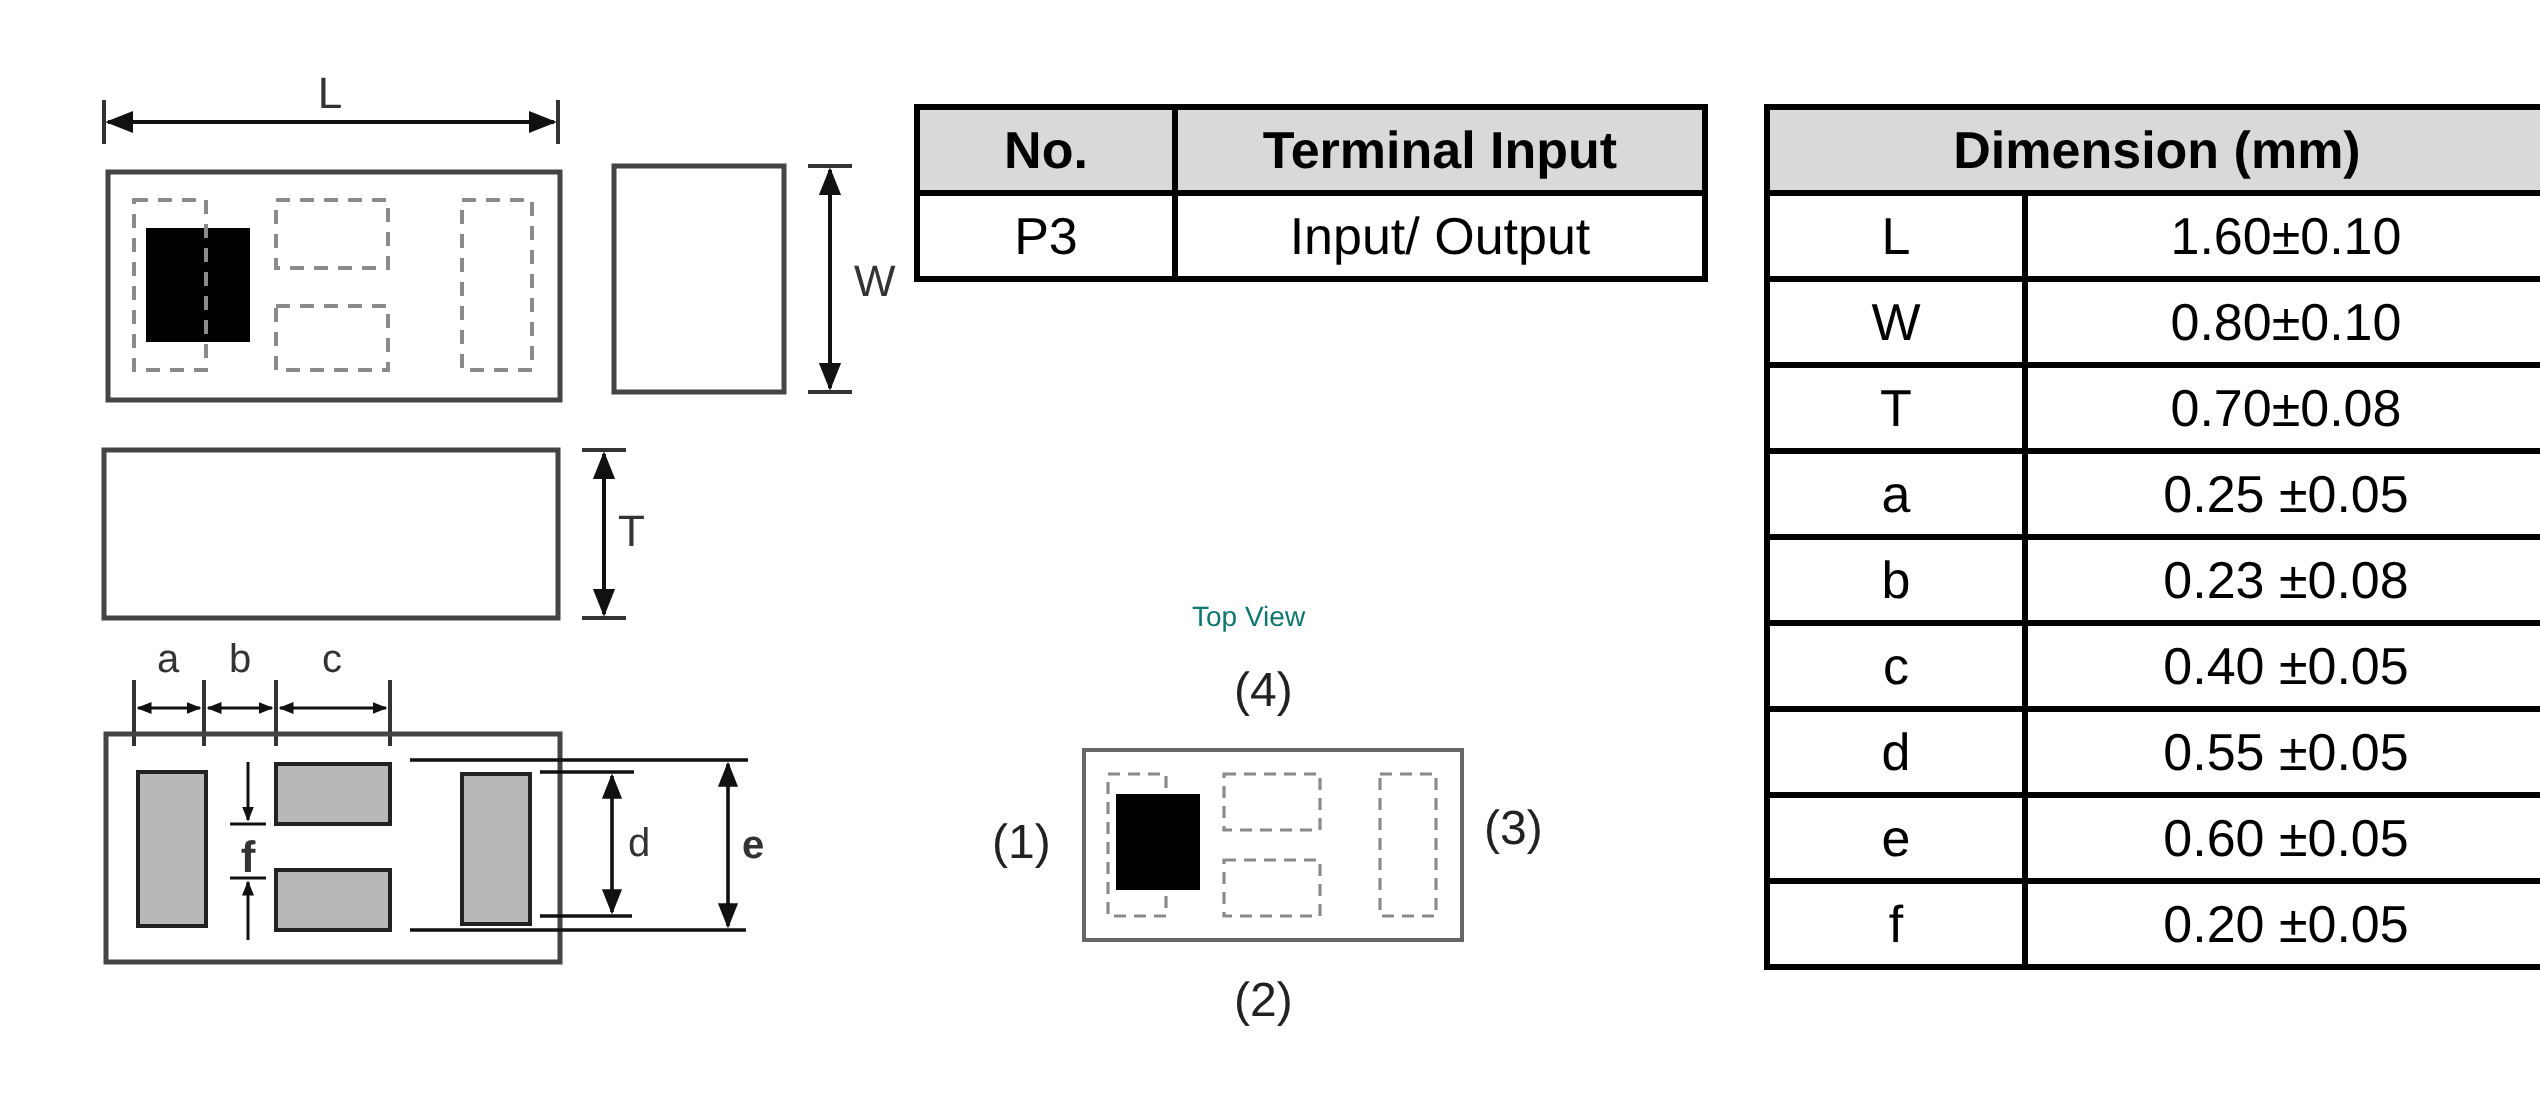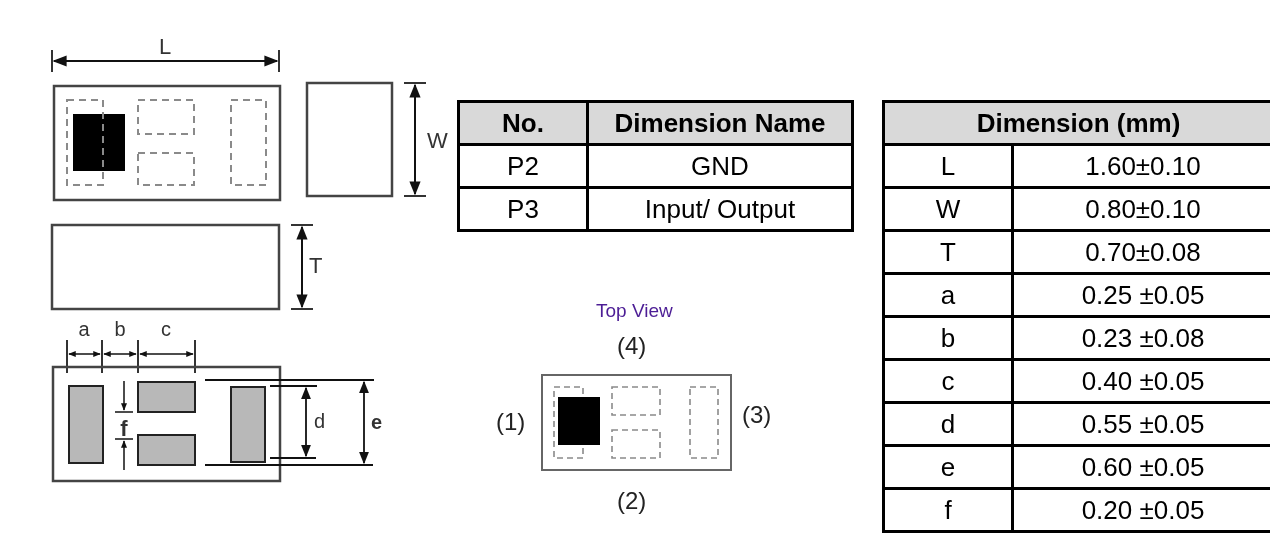--- a/index.html
+++ b/index.html
@@ -1,32 +1,32 @@
 <!DOCTYPE html>
 <html><head>
 <meta charset="utf-8">
 <style>
   html, body { margin:0; padding:0; background:#ffffff; }
   body { width:1270px; height:554px; position:relative; overflow:hidden; font-family:"Liberation Sans", sans-serif; color:#000; }
   .abs { position:absolute; }
   svg text { font-family:"Liberation Sans", sans-serif; }
 
-  table.spec { position:absolute; border-collapse:collapse;margin-top:48px; }
+  table.spec { position:absolute; border-collapse:collapse; }
   table.spec td, table.spec th { border:3px solid #000; text-align:center; padding:0; font-size:26px; font-weight:normal; }
   table.spec th { background:#d9d9d9; font-weight:bold; }
 
   #terminal-table { left:457px; top:52px; width:397px; }
   #terminal-table th, #terminal-table td { height:40px; }
   #terminal-table .c1 { width:126px; }
 
   #dimension-table { left:882px; top:52px; width:393px; }
   #dimension-table th, #dimension-table td { height:40px; }
   #dimension-table .c1 { width:126px; }
 
-  .tv-label { position:absolute; font-size:19px; color:#4c1d95; }
+  .tv-label { position:absolute; font-size:14px; color:#0f766e; }
   .pin-label { position:absolute; font-size:24px; color:#222; }
 </style>
 </head>
 <body>
 
 <svg class="abs" style="left:0;top:0" width="450" height="554" viewBox="0 0 450 554">
   <defs>
     <marker id="arr" viewBox="0 0 10 10" refX="9" refY="5" markerWidth="7" markerHeight="7" orient="auto-start-reverse">
       <path d="M0,1 L10,5 L0,9 z" fill="#111"></path>
     </marker>
@@ -115,25 +115,21 @@
       <line x1="364" y1="382" x2="364" y2="463" marker-start="url(#arr)" marker-end="url(#arr)"></line>
     </g>
     <text x="371" y="429" font-size="20" font-weight="bold" fill="#333">e</text>
   </g>
 </svg>
 
 <table class="spec" id="terminal-table">
   <tbody>
       <tr>
     <th class="c1">No.</th>
-    <th>Dimension Name</th>
-  </tr>
-  <tr>
-    <td>P2</td>
-    <td>GND</td>
+    <th>Terminal Input</th>
   </tr>
   <tr>
     <td>P3</td>
     <td>Input/ Output</td>
   </tr>
 </tbody>
   </table>
 
 <div class="tv-label" style="left:596px;top:300px;">Top View</div>
 <div class="pin-label" style="left:617px;top:332px;">(4)</div>

